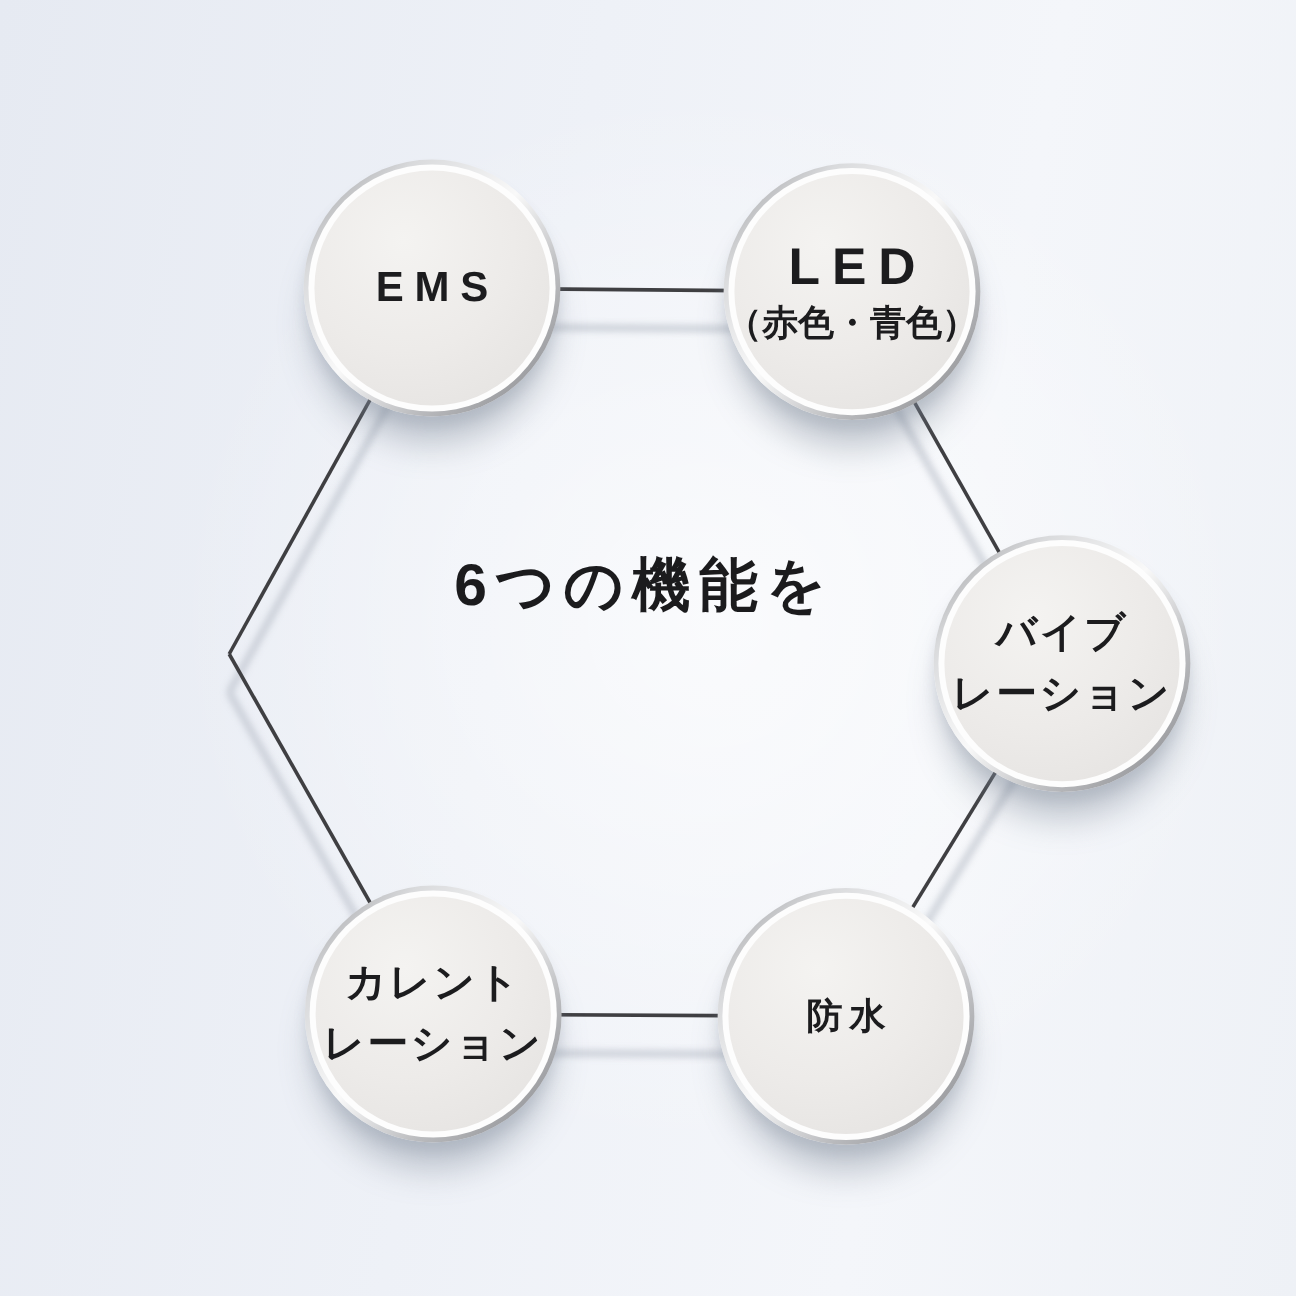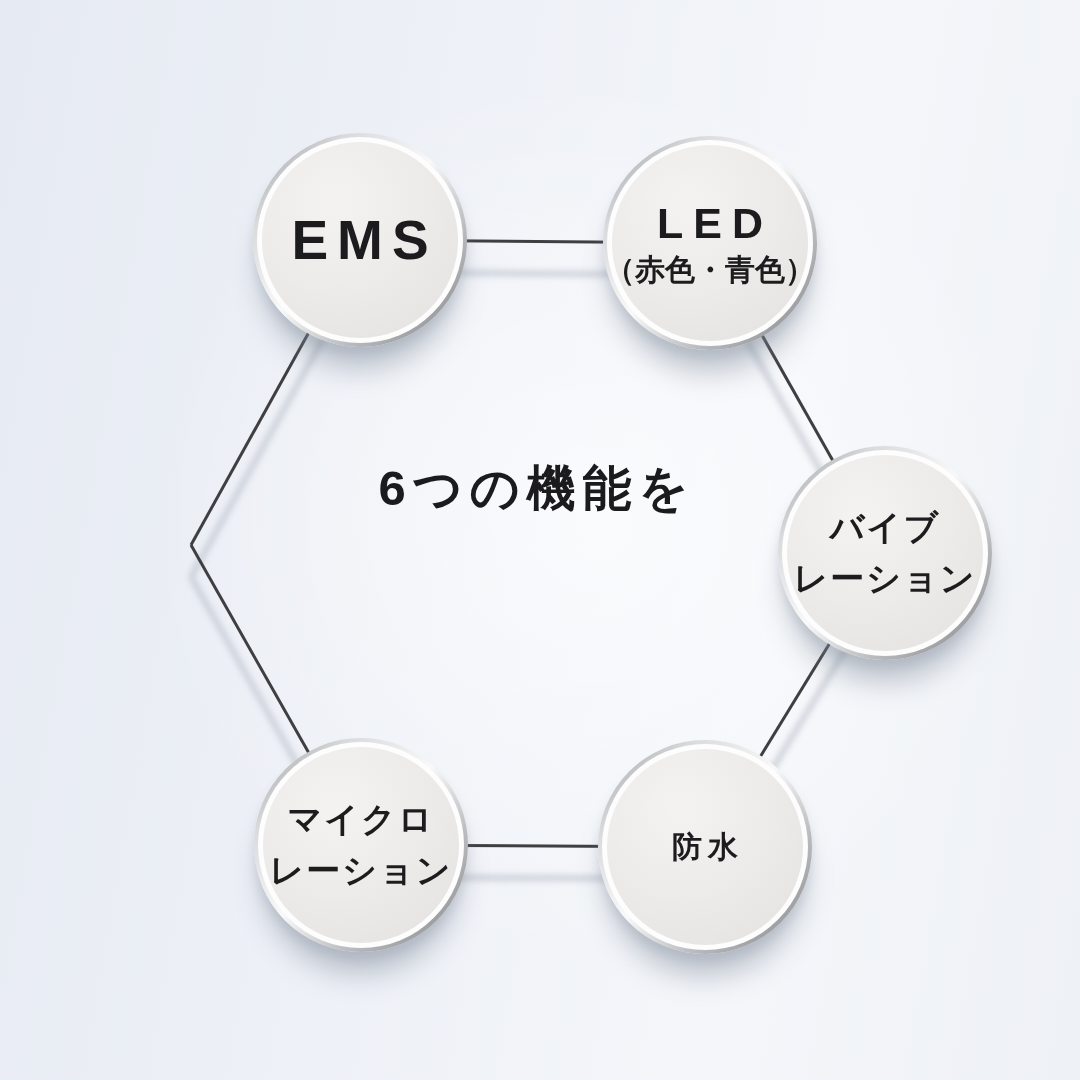--- a/index.html
+++ b/index.html
@@ -50,21 +50,21 @@
     display: flex;
     flex-direction: column;
     align-items: center;
     justify-content: center;
     text-align: center;
     color: #1c1c1e;
     font-weight: bold;
   }
   .disc span { display: block; white-space: nowrap; }
 
-  .n-ems .l0 { font-size: 55px; letter-spacing: 9px; margin-right: -9px; }
+  .n-ems .l0 { font-size: 35px; letter-spacing: 9px; margin-right: -9px; }
   .n-led .l0 { font-size: 43px; letter-spacing: 10px; margin-right: -10px; line-height: 1.25; }
   .n-led .l1 { font-size: 30px; letter-spacing: 0px; line-height: 1.25; }
   .n-vibration .l0, .n-vibration .l1 { font-size: 34px; letter-spacing: 2px; line-height: 1.5; }
   .n-waterproof .l0 { font-size: 30px; letter-spacing: 6px; margin-right: -6px; }
   .n-microcurrent .l0, .n-microcurrent .l1 { font-size: 34px; letter-spacing: 2px; line-height: 1.5; }
   .n-innerpulse .l0, .n-innerpulse .l1, .n-innerpulse .l2 { font-size: 32px; letter-spacing: 1px; line-height: 1.45; }
 
   .pos-ems          { left: 253px; top: 133px; }
   .pos-led          { left: 603px; top: 136px; }
   .pos-vibration    { left: 778px; top: 446px; }
@@ -146,21 +146,21 @@
     <div class="gap">
       <div class="disc n-waterproof">
         <span class="l0">防水</span>
       </div>
     </div>
   </div>
 
   <div class="node pos-microcurrent">
     <div class="gap">
       <div class="disc n-microcurrent">
-        <span class="l0">マイクロ</span>
+        <span class="l0">カレント</span>
         <span class="l1">レーション</span>
       </div>
     </div>
   </div>
 
 
   <div class="center-title">
     <div>6つの機能を</div>
   </div>
 

